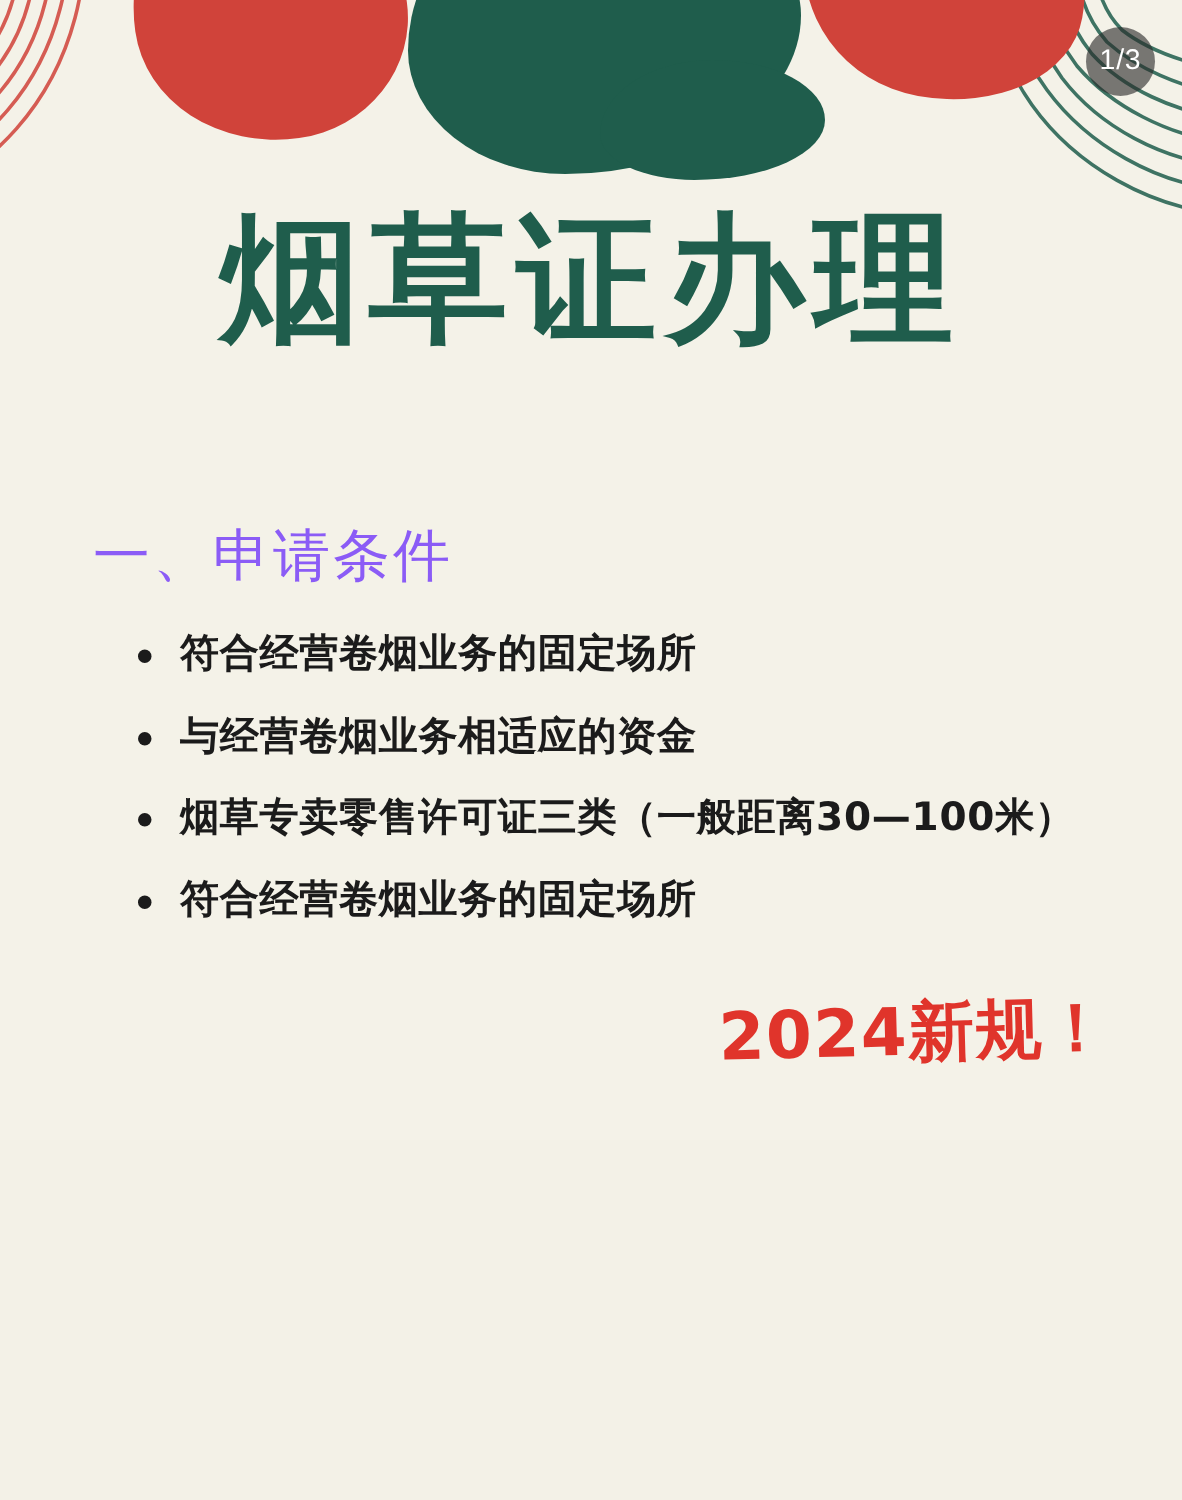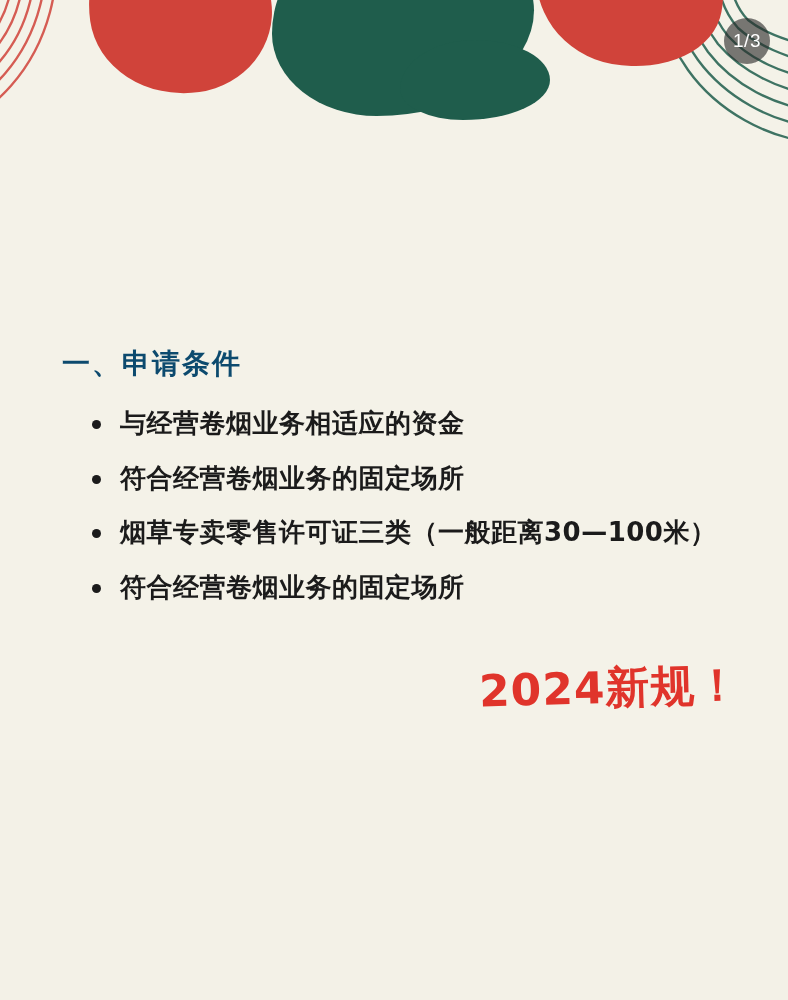--- a/index.html
+++ b/index.html
@@ -88,23 +88,23 @@
   }
 
   
   .content {
     position: absolute;
     top: 345px;
     left: 62px;
     right: 52px;
   }
   .section-heading {
-    color: #0c4a6e;
-    font-size: 28px;
-    font-weight: bold;
+    color: #8b5cf6;
+    font-size: 38px;
+    font-weight: normal;
     letter-spacing: 2px;
     margin-bottom: 22px;
     font-family: "DejaVu Sans", "Liberation Sans", sans-serif;
   }
   ul.bullets {
     list-style: none;
     margin: 0 0 34px 24px;
   }
   ul.bullets li {
     position: relative;
@@ -181,27 +181,28 @@
     </svg>
   </div>
 
   <div class="deco blob-red-left"></div>
   <div class="deco blob-green-main"></div>
   <div class="deco blob-green-tail"></div>
   <div class="deco blob-red-right"></div>
 
   <div class="counter">1/3</div>
 
+  <h1 class="title">烟草证办理</h1>
 
   <div class="content">
     <h2 class="section-heading">一、申请条件</h2>
 
     <ul class="bullets">
+      <li>符合经营卷烟业务的固定场所</li>
       <li>与经营卷烟业务相适应的资金</li>
-      <li>符合经营卷烟业务的固定场所</li>
       <li>烟草专卖零售许可证三类（一般距离30—100米）</li>
       <li>符合经营卷烟业务的固定场所</li>
     </ul>
 
   </div>
 
   <div class="stamp">2024新规！</div>
 
 </div>
 

